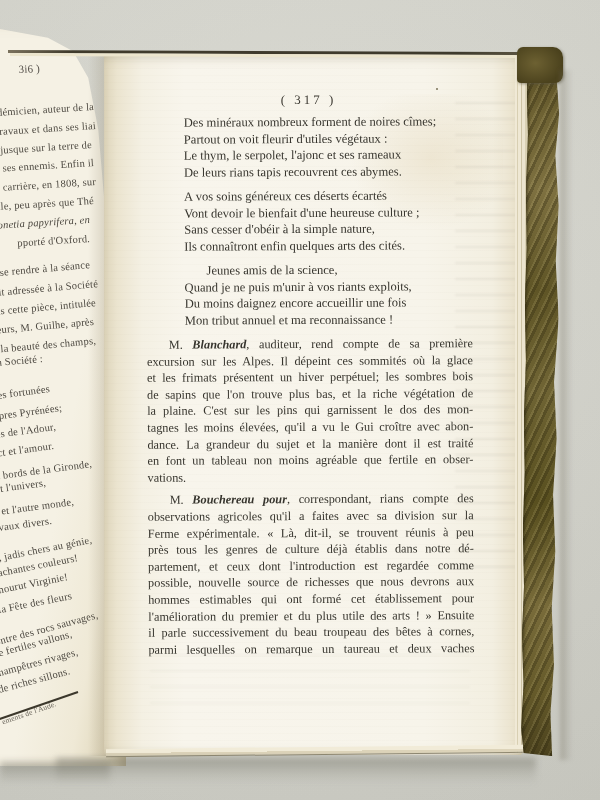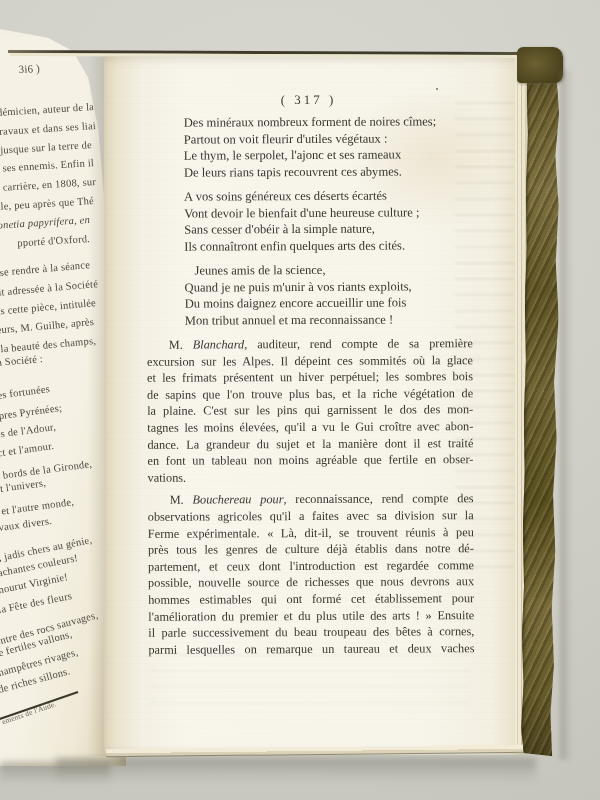--- a/index.html
+++ b/index.html
@@ -73,25 +73,25 @@
     filter:blur(1px);pointer-events:none;
     background:repeating-linear-gradient(180deg,rgba(120,112,95,.16) 0 2px,transparent 2px 16px);}
   .bleed-bottom{position:absolute;left:46px;top:600px;width:320px;height:58px;opacity:.45;
     filter:blur(1.2px);pointer-events:none;
     background:repeating-linear-gradient(180deg,rgba(120,112,95,.10) 0 2px,transparent 2px 16px);}
   .textcol{position:absolute;left:43px;top:38px;width:326px;color:#36342d;transform:rotate(-.3deg);}
   .pagenum{text-align:center;font-size:13px;letter-spacing:3px;height:16px;color:#3d3a33;}
   .poem{margin-top:6px;margin-left:38px;font-size:12.6px;}
   .stanza{margin-bottom:8px;}
   .vline{height:16.5px;line-height:16.5px;white-space:nowrap;}
-  .stanza-3 .vline:first-child{margin-left:10px;}
+  .stanza-3 .vline:first-child{margin-left:22px;}
   .prose{margin-top:6px;font-size:12.3px;text-align:justify;}
   .pline{height:16.6px;line-height:16.6px;overflow:hidden;text-align:justify;text-align-last:justify;}
   .pline.lead{text-indent:22px;}
-  .author{font-style:italic;}
+  .author{font-style:italic;font-weight:bold;}
   .speck{position:absolute;width:3px;height:3px;border-radius:50%;background:#4a452f;}
   .speck.s1{left:412px;top:582px;}
   .speck.s2{left:332px;top:34px;width:2px;height:2px;background:#7a7258;}
   
   .top-edge{position:absolute;left:8px;top:51px;width:512px;height:3px;background:
     linear-gradient(90deg,#7a715c 0,#403b2c 12%,#3e3a2c 88%,#5a5340 100%);
     transform:rotate(.25deg);}
   .top-edge-paper{position:absolute;left:10px;top:54px;width:508px;height:3px;background:#ece5cd;transform:rotate(.25deg);}
   .fore-edge{position:absolute;left:515px;top:56px;width:13px;height:697px;
     background:repeating-linear-gradient(90deg,#f0e9d6 0 2px,#d8cfb2 2px 3px,#efe8d4 3px 6px,#cdc3a4 6px 7px,#ece4cf 7px 10px,#d9d0b3 10px 13px);}
@@ -205,21 +205,21 @@
             <div class="pline">de sapins que l'on trouve plus bas, et la riche végétation de</div>
             <div class="pline">la plaine. C'est sur les pins qui garnissent le dos des mon-</div>
             <div class="pline">tagnes les moins élevées, qu'il a vu le Gui croître avec abon-</div>
             <div class="pline">dance. La grandeur du sujet et la manière dont il est traité</div>
             <div class="pline">en font un tableau non moins agréable que fertile en obser-</div>
             <div class="pline">vations.</div>
           </div>
       </div>
 
       <div class="prose">
-        <div class="pline lead"><span>M. </span><span class="author">Bouchereau pour</span><span>, reconnaissance, rend compte des</span></div>
+        <div class="pline lead"><span>M. </span><span class="author">Bouchereau pour</span><span>, correspondant, rians compte des</span></div>
         <div>
             <div class="pline">observations agricoles qu'il a faites avec sa division sur la</div>
             <div class="pline">Ferme expérimentale. « Là, dit-il, se trouvent réunis à peu</div>
             <div class="pline">près tous les genres de culture déjà établis dans notre dé-</div>
             <div class="pline">partement, et ceux dont l'introduction est regardée comme</div>
             <div class="pline">possible, nouvelle source de richesses que nous devrons aux</div>
             <div class="pline">hommes estimables qui ont formé cet établissement pour</div>
             <div class="pline">l'amélioration du premier et du plus utile des arts ! » Ensuite</div>
             <div class="pline">il parle successivement du beau troupeau des bêtes à cornes,</div>
             <div class="pline">parmi lesquelles on remarque un taureau et deux vaches</div>

